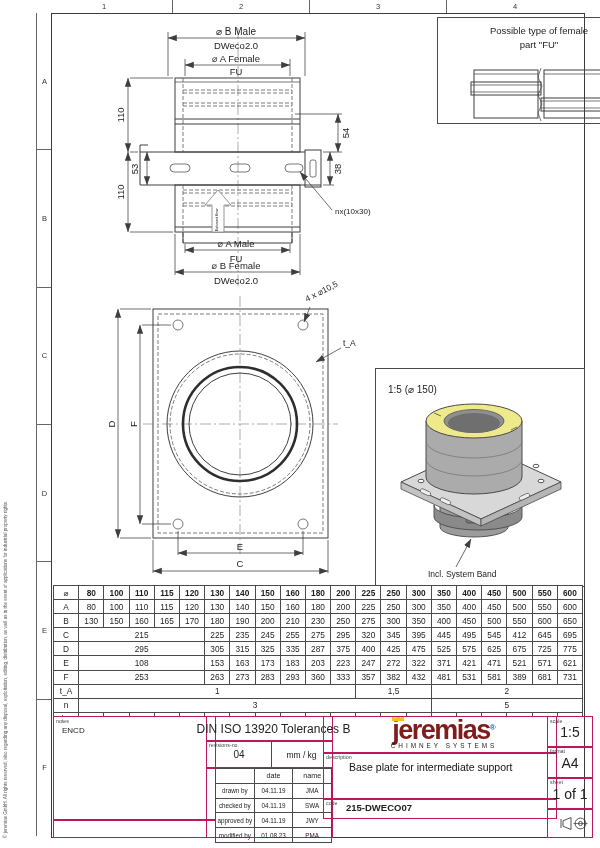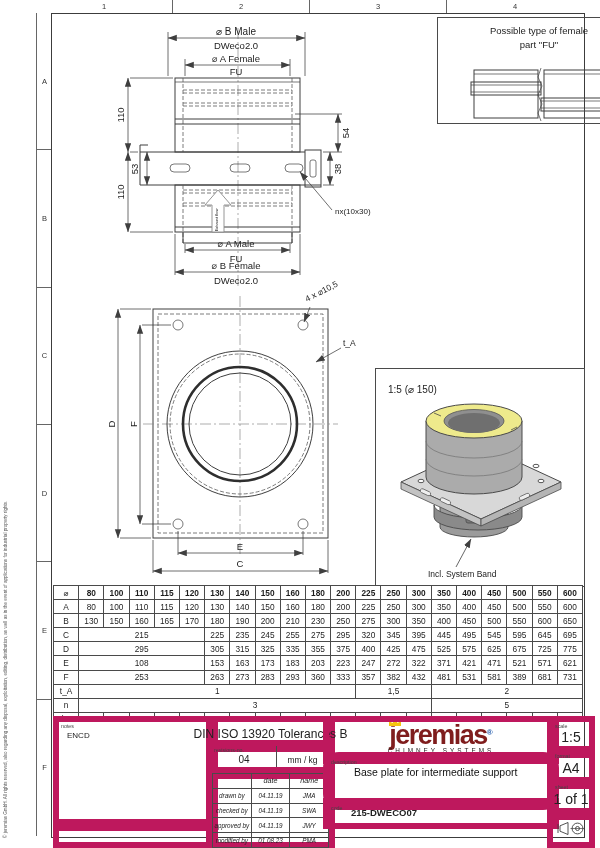--- a/index.html
+++ b/index.html
@@ -38,24 +38,24 @@
   
   .size-table { position:absolute; left:53px; top:585px; width:530px; border-collapse:collapse;
     table-layout:fixed; background:#fff; }
   .size-table td { border:1px solid #4a4a4a; text-align:center; font-size:8.3px; height:13.1px;
     padding:0; white-space:nowrap; overflow:hidden; color:#1d1d1d; }
   .size-table td.hd { font-weight:bold; }
   .size-table td.lbl { font-weight:normal; }
 
   
   .tb { position:absolute; left:53px; top:716px; width:530px; height:120px; background:#fff; }
-  .box { position:absolute; border:6px solid #be185d; }
+  .box { position:absolute; border:1px solid #be185d;padding-left:8px; }
   .lab { position:absolute; left:2px; top:1px; font-size:5.3px; color:#444; }
   .cen { display:flex; align-items:center; justify-content:center; }
-  .sign-table { border-collapse:collapse; table-layout:fixed; width:100%; height:100%;font-style:italic; }
+  .sign-table { border-collapse:collapse; table-layout:fixed; width:100%; height:100%; }
   .sign-table td { border:1px solid #4a4a4a; font-size:6.3px; text-align:center; padding:0;
     height:13.8px; color:#222; }
   .sign-table tr:first-child td { font-size:7.2px; }
 
   .logo-wrap { position:relative; display:inline-block; margin-top:1px; }
   .logo-text { font-size:27px; font-weight:bold; color:#7f1d1d; letter-spacing:-1.5px;
     line-height:25px; }
   .logo-reg { font-size:8px; color:#1a55a8; vertical-align:9px; font-weight:bold; }
   .logo-sub { font-size:6.4px; letter-spacing:3px; color:#222; text-align:right; margin-top:-1px; }
   .crown { position:absolute; left:1px; top:-5px; }
@@ -340,32 +340,32 @@
           <td>245</td>
           <td>255</td>
           <td>275</td>
           <td>295</td>
           <td>320</td>
           <td>345</td>
           <td>395</td>
           <td>445</td>
           <td>495</td>
           <td>545</td>
-          <td>595</td>
+          <td>412</td>
           <td>645</td>
           <td>695</td>
         </tr>
         <tr>
           <td class="lbl">D</td>
           <td colspan="5">295</td>
           <td>305</td>
           <td>315</td>
           <td>325</td>
           <td>335</td>
-          <td>355</td>
+          <td>287</td>
           <td>375</td>
           <td>400</td>
           <td>425</td>
           <td>475</td>
           <td>525</td>
           <td>575</td>
           <td>625</td>
           <td>675</td>
           <td>725</td>
           <td>775</td>
@@ -500,21 +500,21 @@
     <div class="box" style="left:270px; top:0; width:224px; height:36px; text-align:center; overflow:hidden;">
       <span class="logo-wrap">
         <svg class="crown" width="12" height="8" viewBox="0 0 12 8">
           <polygon points="0,8 0,3 3.5,5 6,0 8.5,5 12,3 12,8" fill="#f6c50f"></polygon>
         </svg>
         <span class="logo-text">jeremias</span><span class="logo-reg">®</span>
         <div class="logo-sub">CHIMNEY SYSTEMS</div>
       </span>
     </div>
 
-    <div class="box" style="left:270px; top:36px; width:224px; height:46px;border-radius:16px;">
+    <div class="box" style="left:270px; top:36px; width:224px; height:46px;">
       <span class="lab">description</span>
       <div class="desc-val">Base plate for intermediate support</div>
     </div>
 
     <div class="box" style="left:270px; top:82px; width:224px; height:19px;">
       <span class="lab">code</span>
       <div class="code-val">215-DWECO07</div>
     </div>
 
     <div class="box" style="left:286px; top:101px; width:224px; height:19px;margin-top:41px;">

